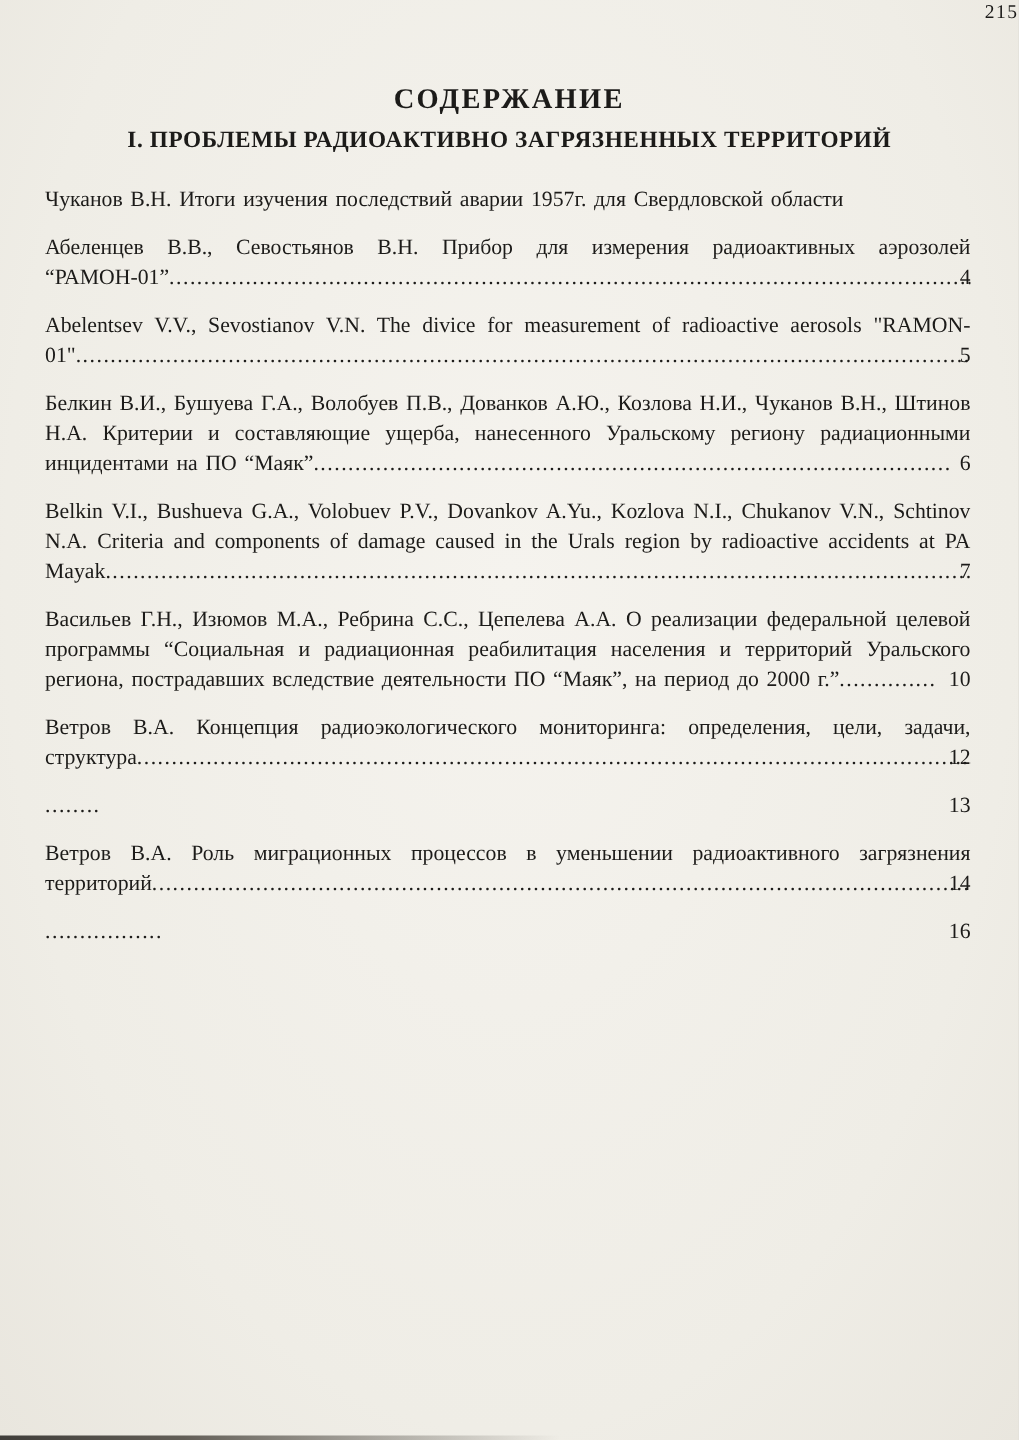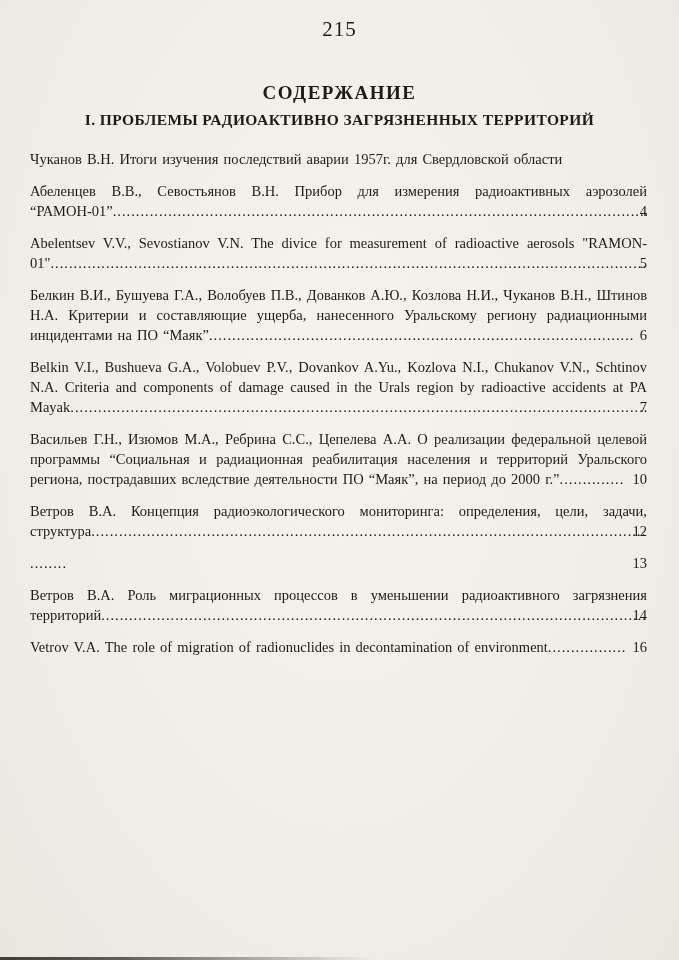--- a/index.html
+++ b/index.html
@@ -22,23 +22,22 @@
     content: "";
     position: absolute;
     left: 0;
     right: 0;
     bottom: 0;
     height: 3px;
     background: linear-gradient(to right, #22201d 0%, #4a463f 18%, rgba(74,70,63,0) 55%);
     opacity: 0.85;
   }
   .pageno {
-    padding-top: 17px;
-    text-align: center;
-    font-size: 21px;
+    text-align: right;
+    font-size: 13px;
     letter-spacing: 1px;
   }
   .title {
     margin-top: 40px;
     text-align: center;
     font-weight: bold;
     font-size: 19px;
     letter-spacing: 1.5px;
   }
   .section {
@@ -94,17 +93,17 @@
 
 
     <p class="entry"><span class="etext">Васильев Г.Н., Изюмов М.А., Ребрина С.С., Цепелева А.А. О реализации федеральной целевой программы “Социальная и радиационная реабилитация населения и территорий Уральского региона, пострадавших вследствие деятельности ПО “Маяк”, на период до 2000 г.”</span><span class="pg">10</span><span class="leader">..............</span></p>
 
     <p class="entry"><span class="etext">Ветров В.А. Концепция радиоэкологического мониторинга: определения, цели, задачи, структура</span><span class="pg">12</span><span class="leader">................................................................................................................................................................................................................................................................................................................................................................................................................</span></p>
 
     <p class="entry"><span class="pg">13</span><span class="leader">........</span></p>
 
     <p class="entry"><span class="etext">Ветров В.А. Роль миграционных процессов в уменьшении радиоактивного загрязнения территорий</span><span class="pg">14</span><span class="leader">................................................................................................................................................................................................................................................................................................................................................................................................................</span></p>
 
-    <p class="entry"><span class="etext">Vetrov V.A. The role of migration of radionuclides in decontamination of environment</span><span class="pg">16</span><span class="leader">.................</span></p>
+    <p class="entry"><span class="pg">16</span><span class="leader">.................</span></p>
 
 
   </div>
 </div>
 
 </body></html>

